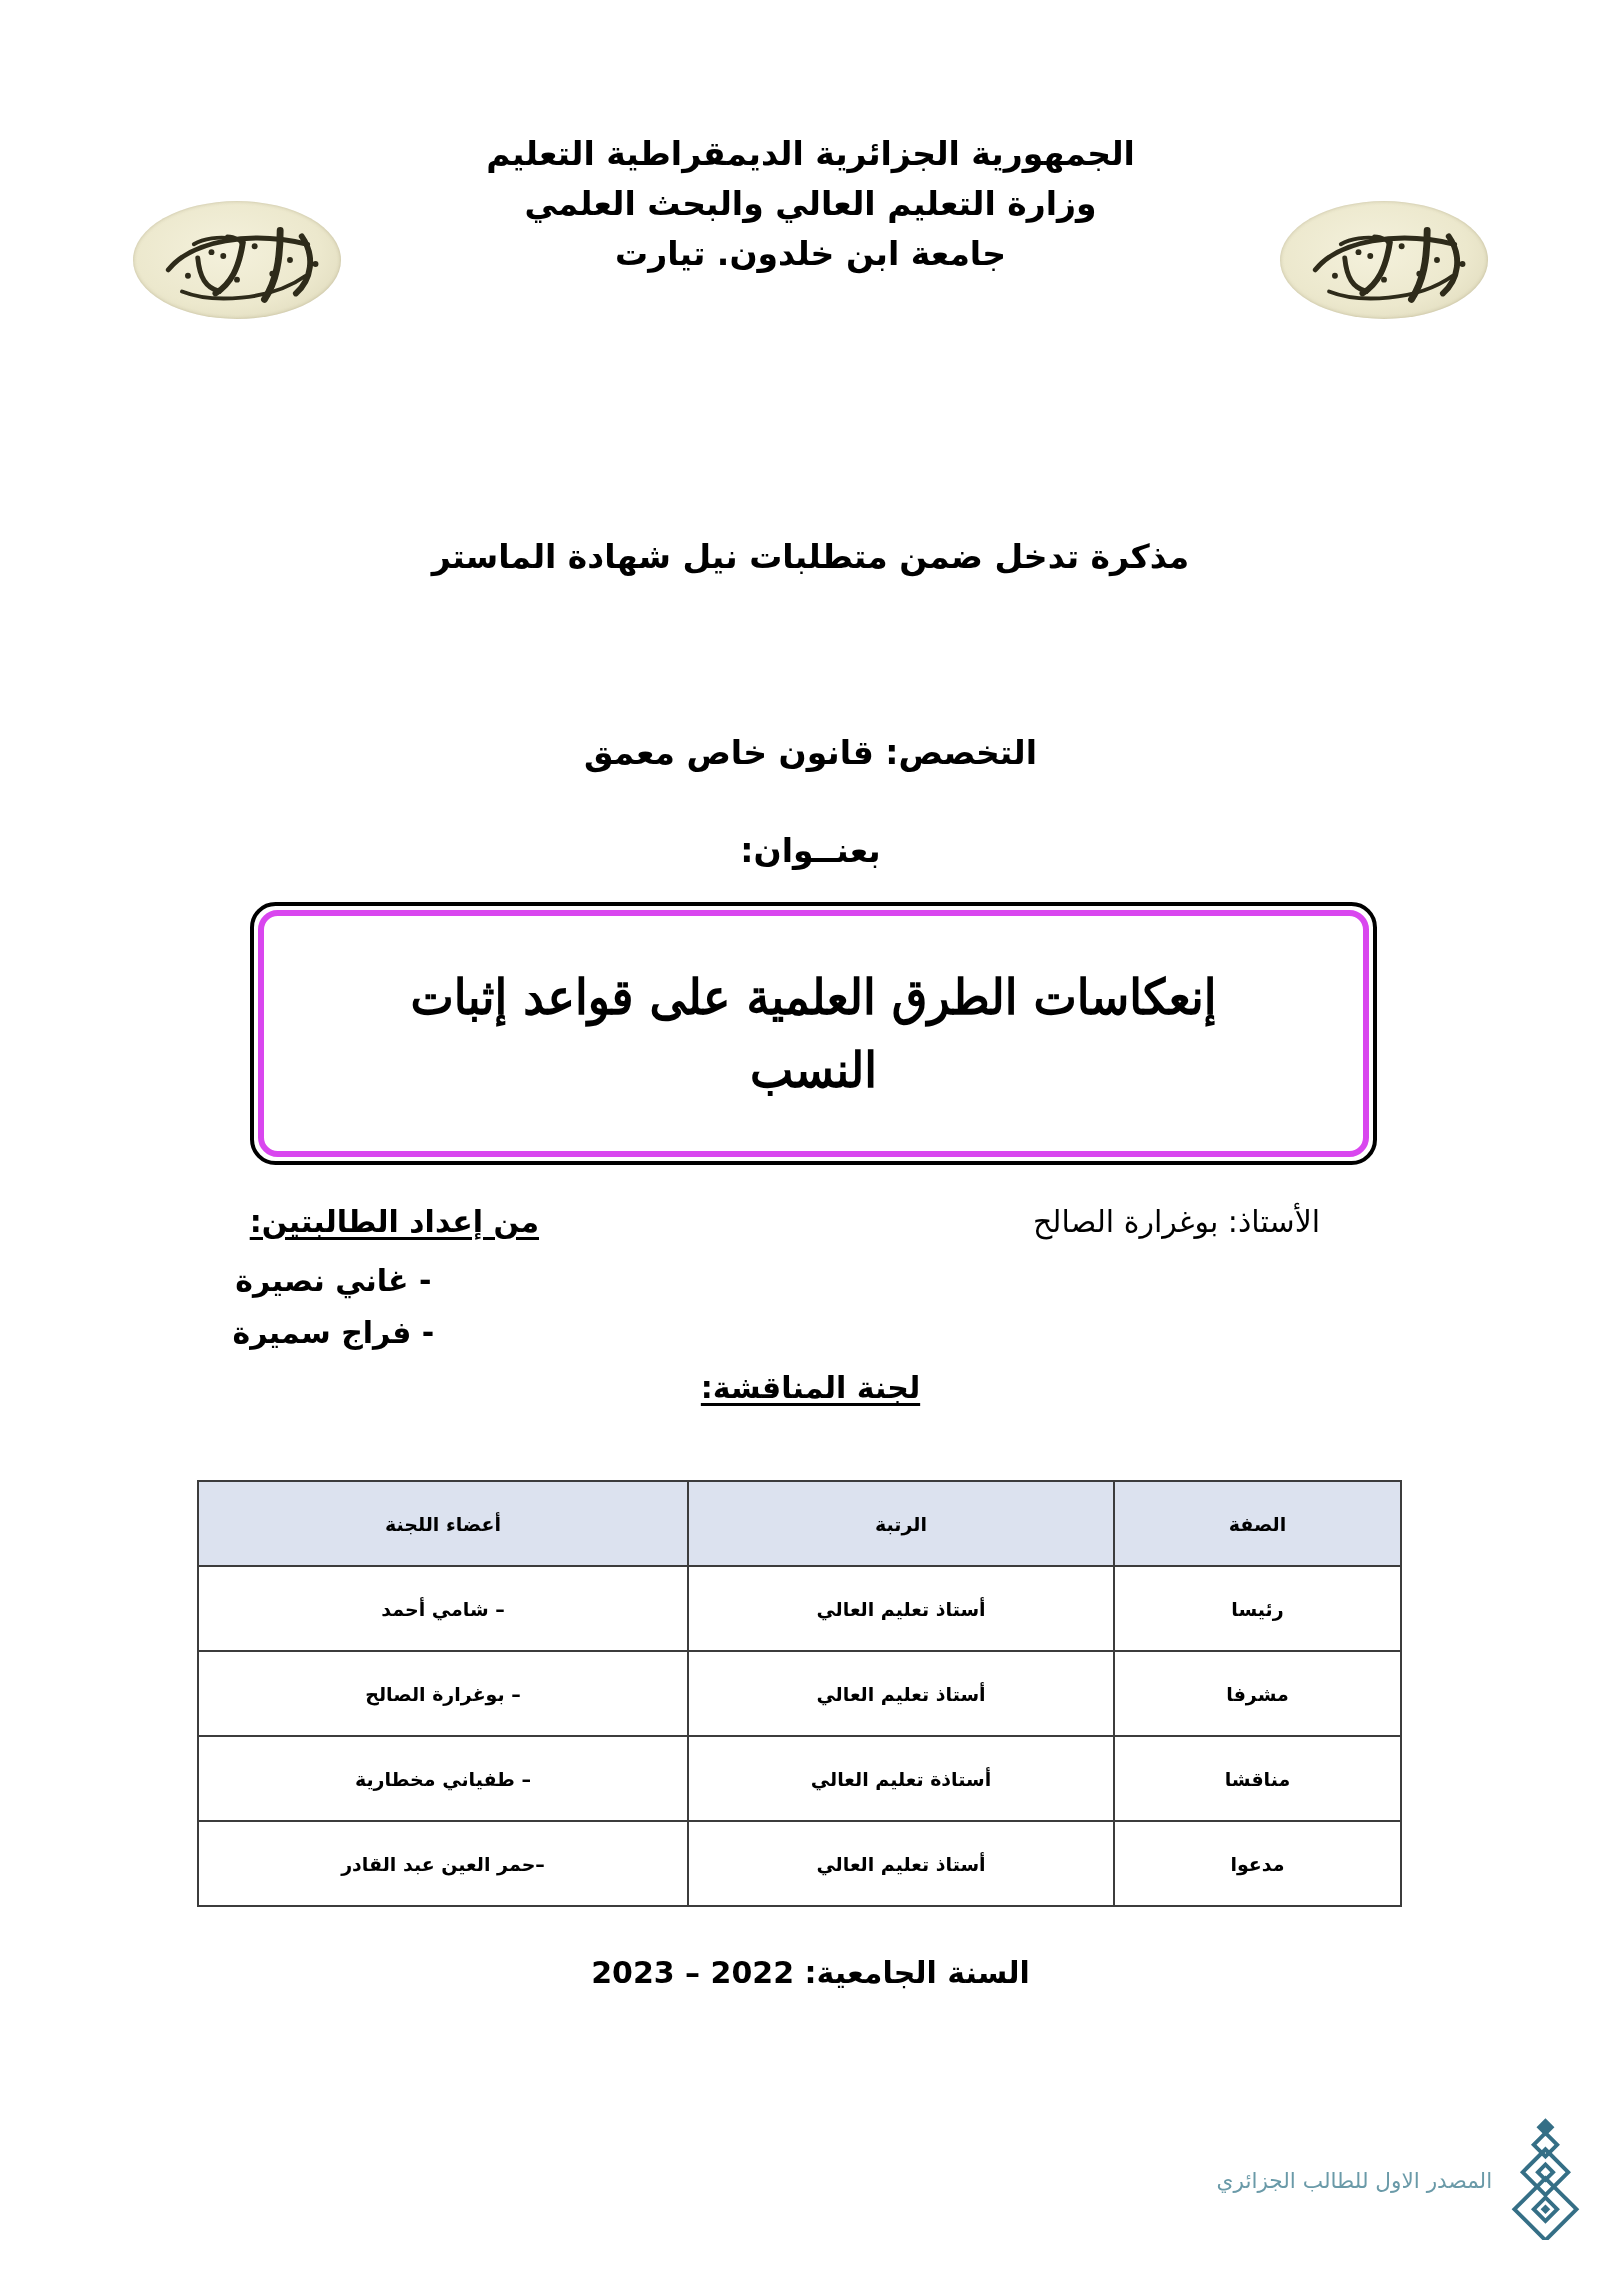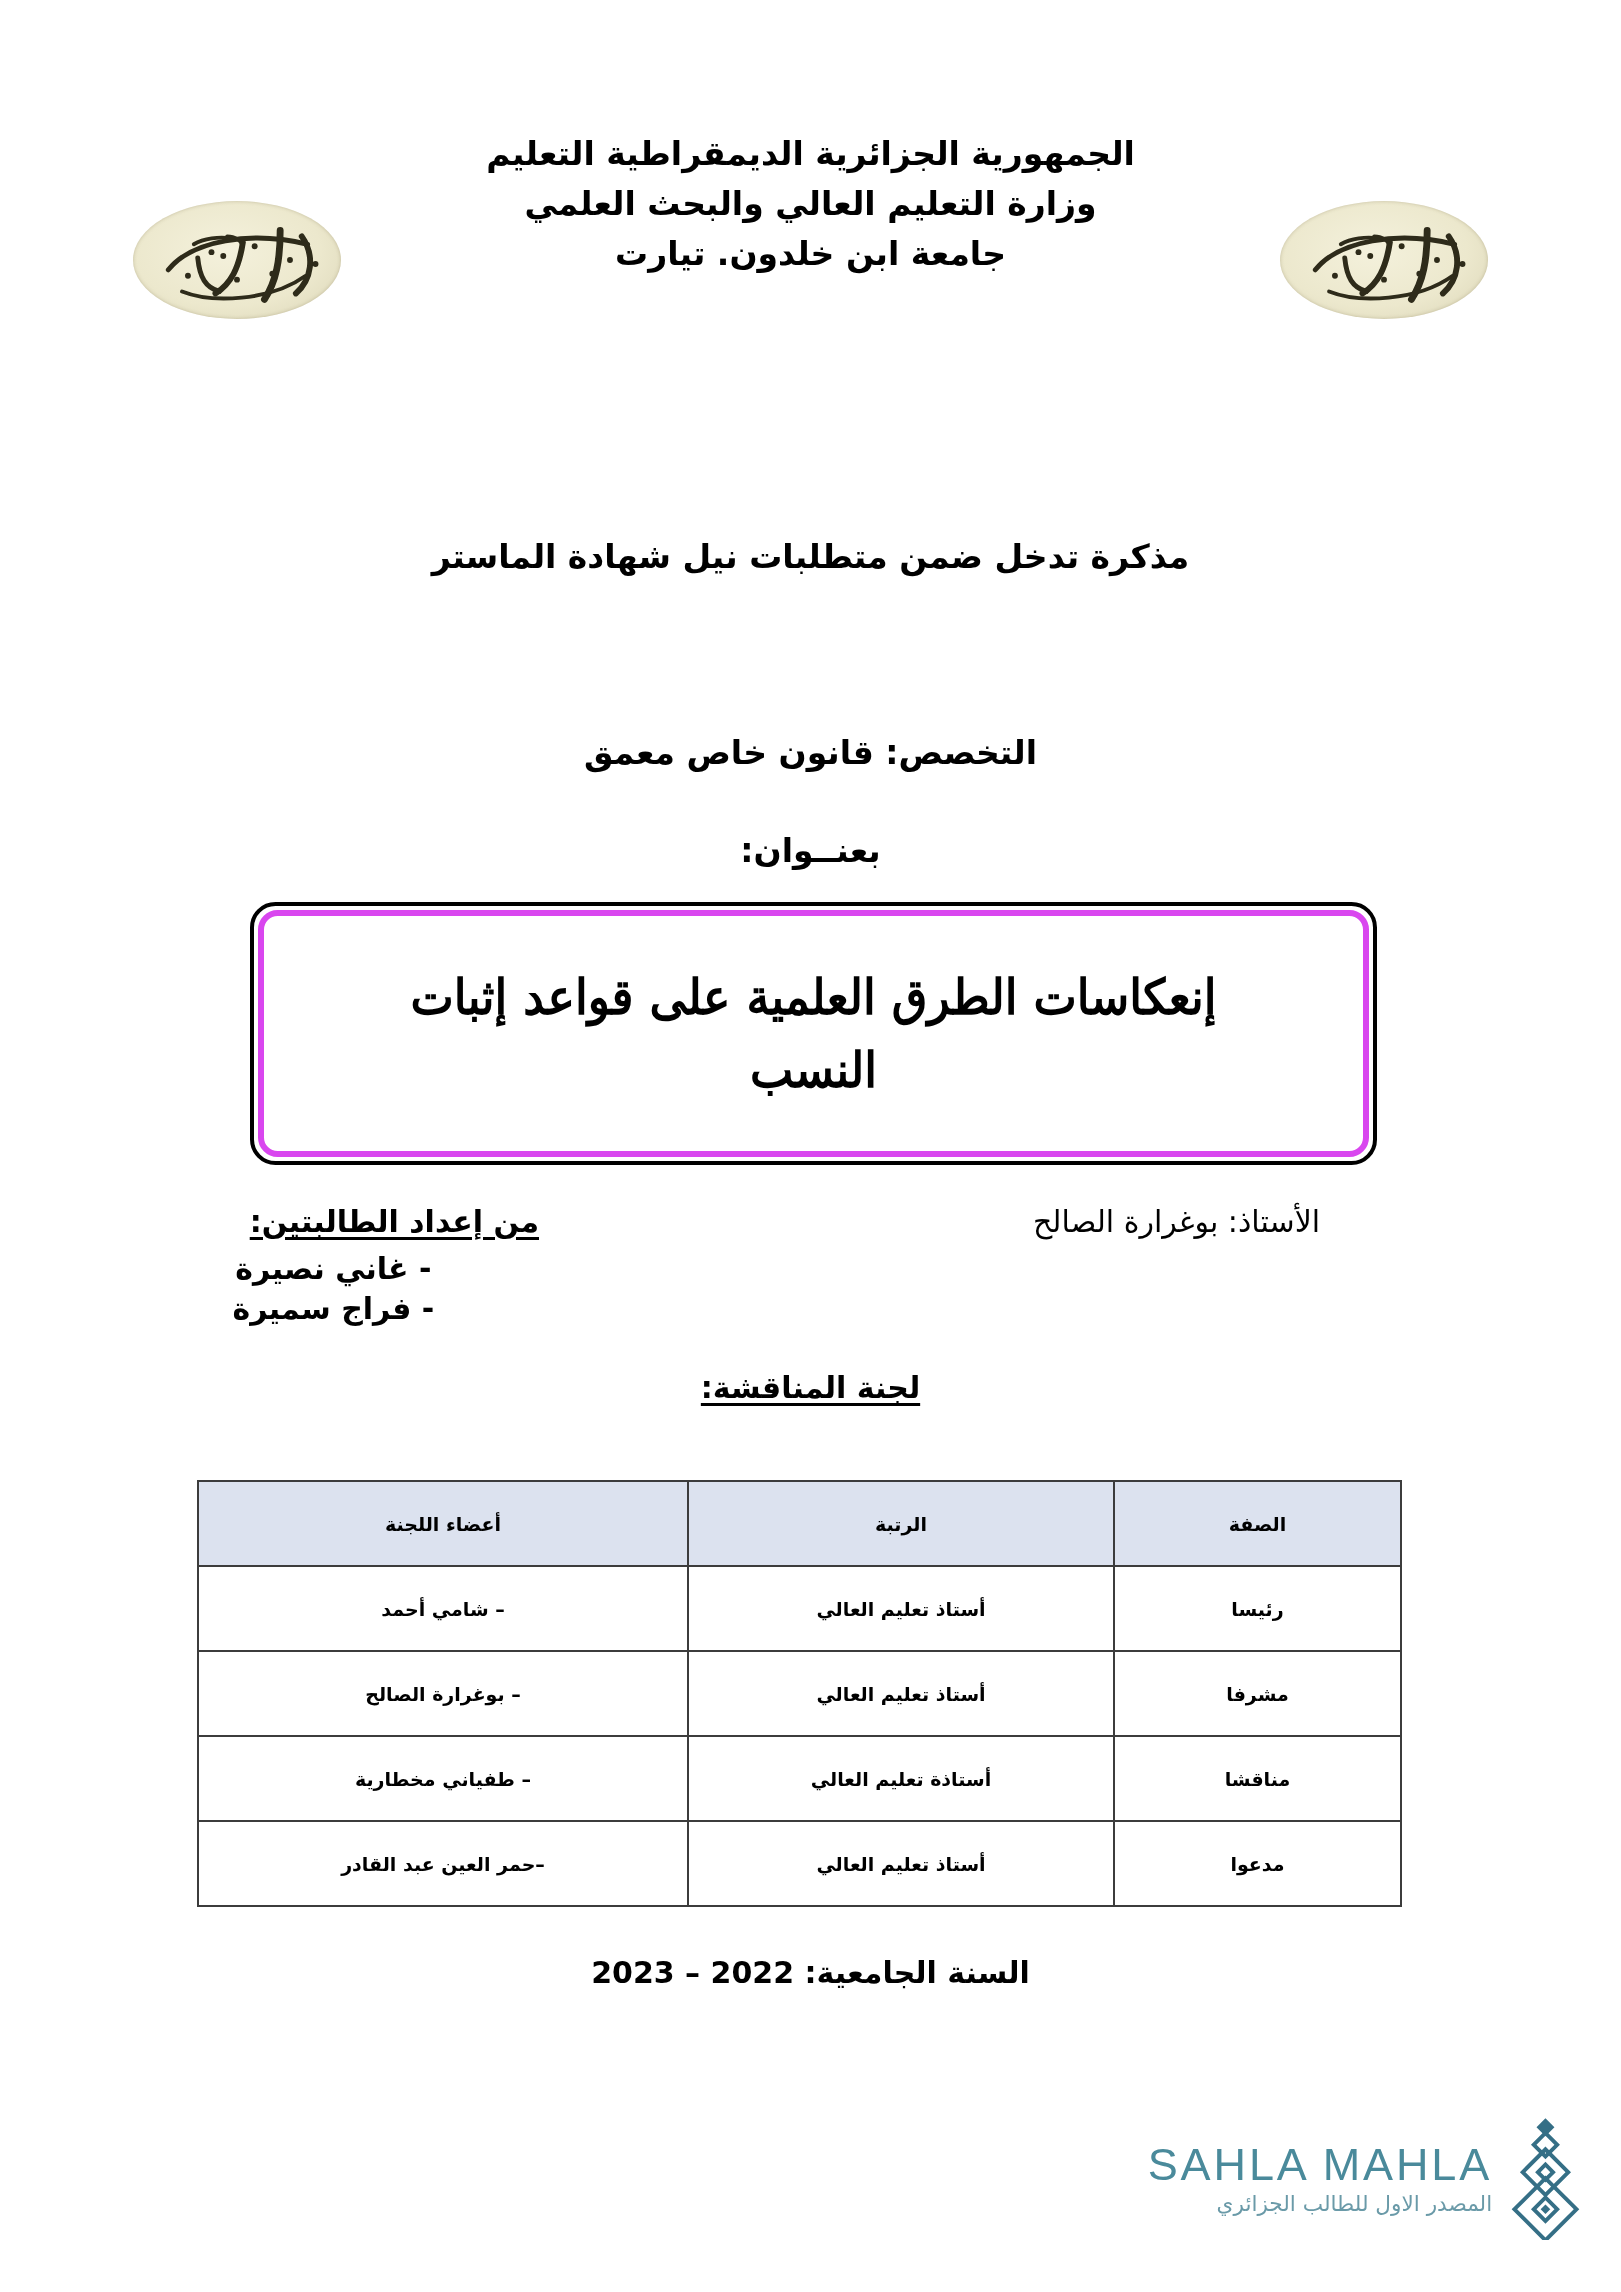--- a/index.html
+++ b/index.html
@@ -118,20 +118,21 @@
     text-underline-offset: 4.9px;
     text-decoration-thickness: 2.9px;
     display: inline-block;
     margin-bottom: 10px;
   }
   .col-super .col-head { display: block; text-align: left; }
   .name-line {
     font-size: 30px;
     font-weight: bold;
     line-height: 1.34;
+    margin-top: 12px;
   }
   .col-students .name-line { text-align: center; padding-left: 9.8px; }
   .col-super .sup-name { text-align: left; font-size: 30px; font-weight: normal; }
 
   
   .jury-head {
     position: absolute;
     top: 1370px;
     left: 0; right: 0;
     text-align: center;
@@ -336,21 +337,20 @@
         <td>أستاذ تعليم العالي</td>
         <td class="cell-member">–حمر العين عبد القادر</td>
       </tr>
     </tbody>
   </table>
 
   <div class="year">السنة الجامعية: 2022 – 2023</div>
 
   <div class="watermark">
     <div class="wm-text">
-      <div class="wm-main">SAHLA MAHLA</div>
       <div class="wm-sub">المصدر الاول للطالب الجزائري</div>
     </div>
     <div class="wm-mark">
       <svg viewBox="0 0 86 126" aria-hidden="true">
         <g fill="none" stroke="#356f86" stroke-width="4">
           <rect x="40" y="6" width="9" height="9" transform="rotate(45 44.5 10.5)"></rect>
           <rect x="36" y="20" width="17" height="17" transform="rotate(45 44.5 28.5)"></rect>
           <rect x="28" y="40" width="33" height="33" transform="rotate(45 44.5 56.5)"></rect>
           <rect x="22" y="72" width="45" height="45" transform="rotate(45 44.5 94.5)"></rect>
           <rect x="39" y="51" width="11" height="11" transform="rotate(45 44.5 56.5)"></rect>

